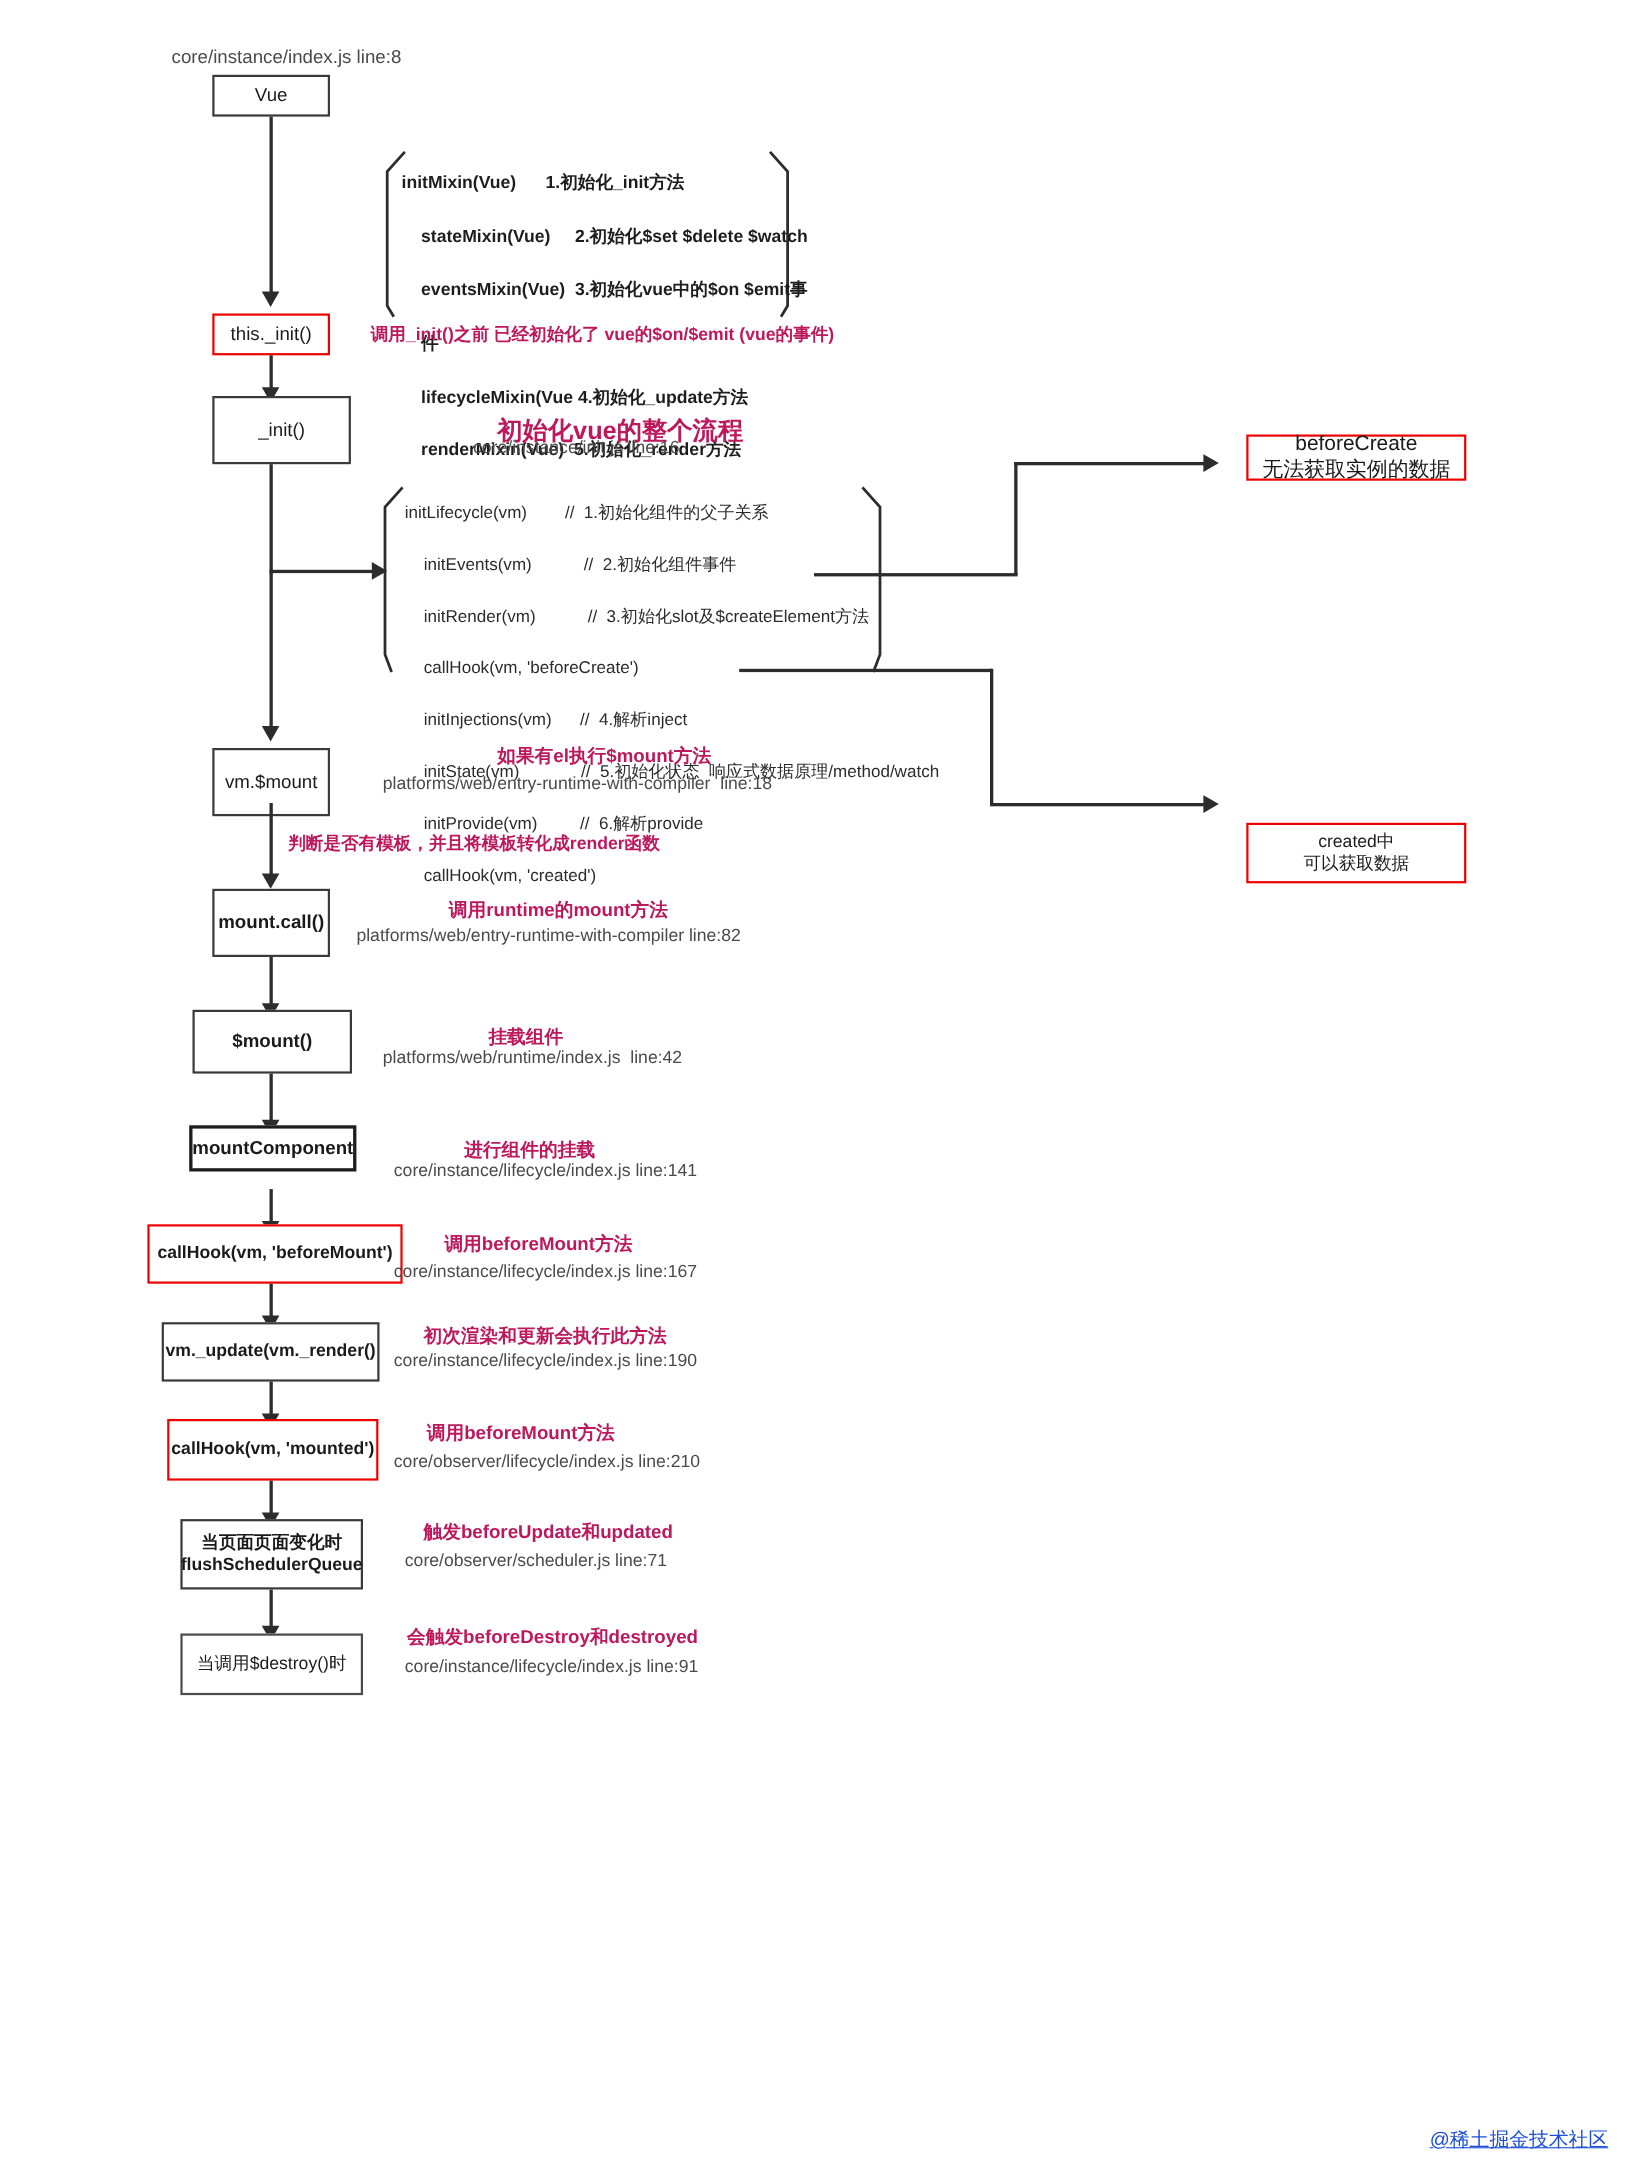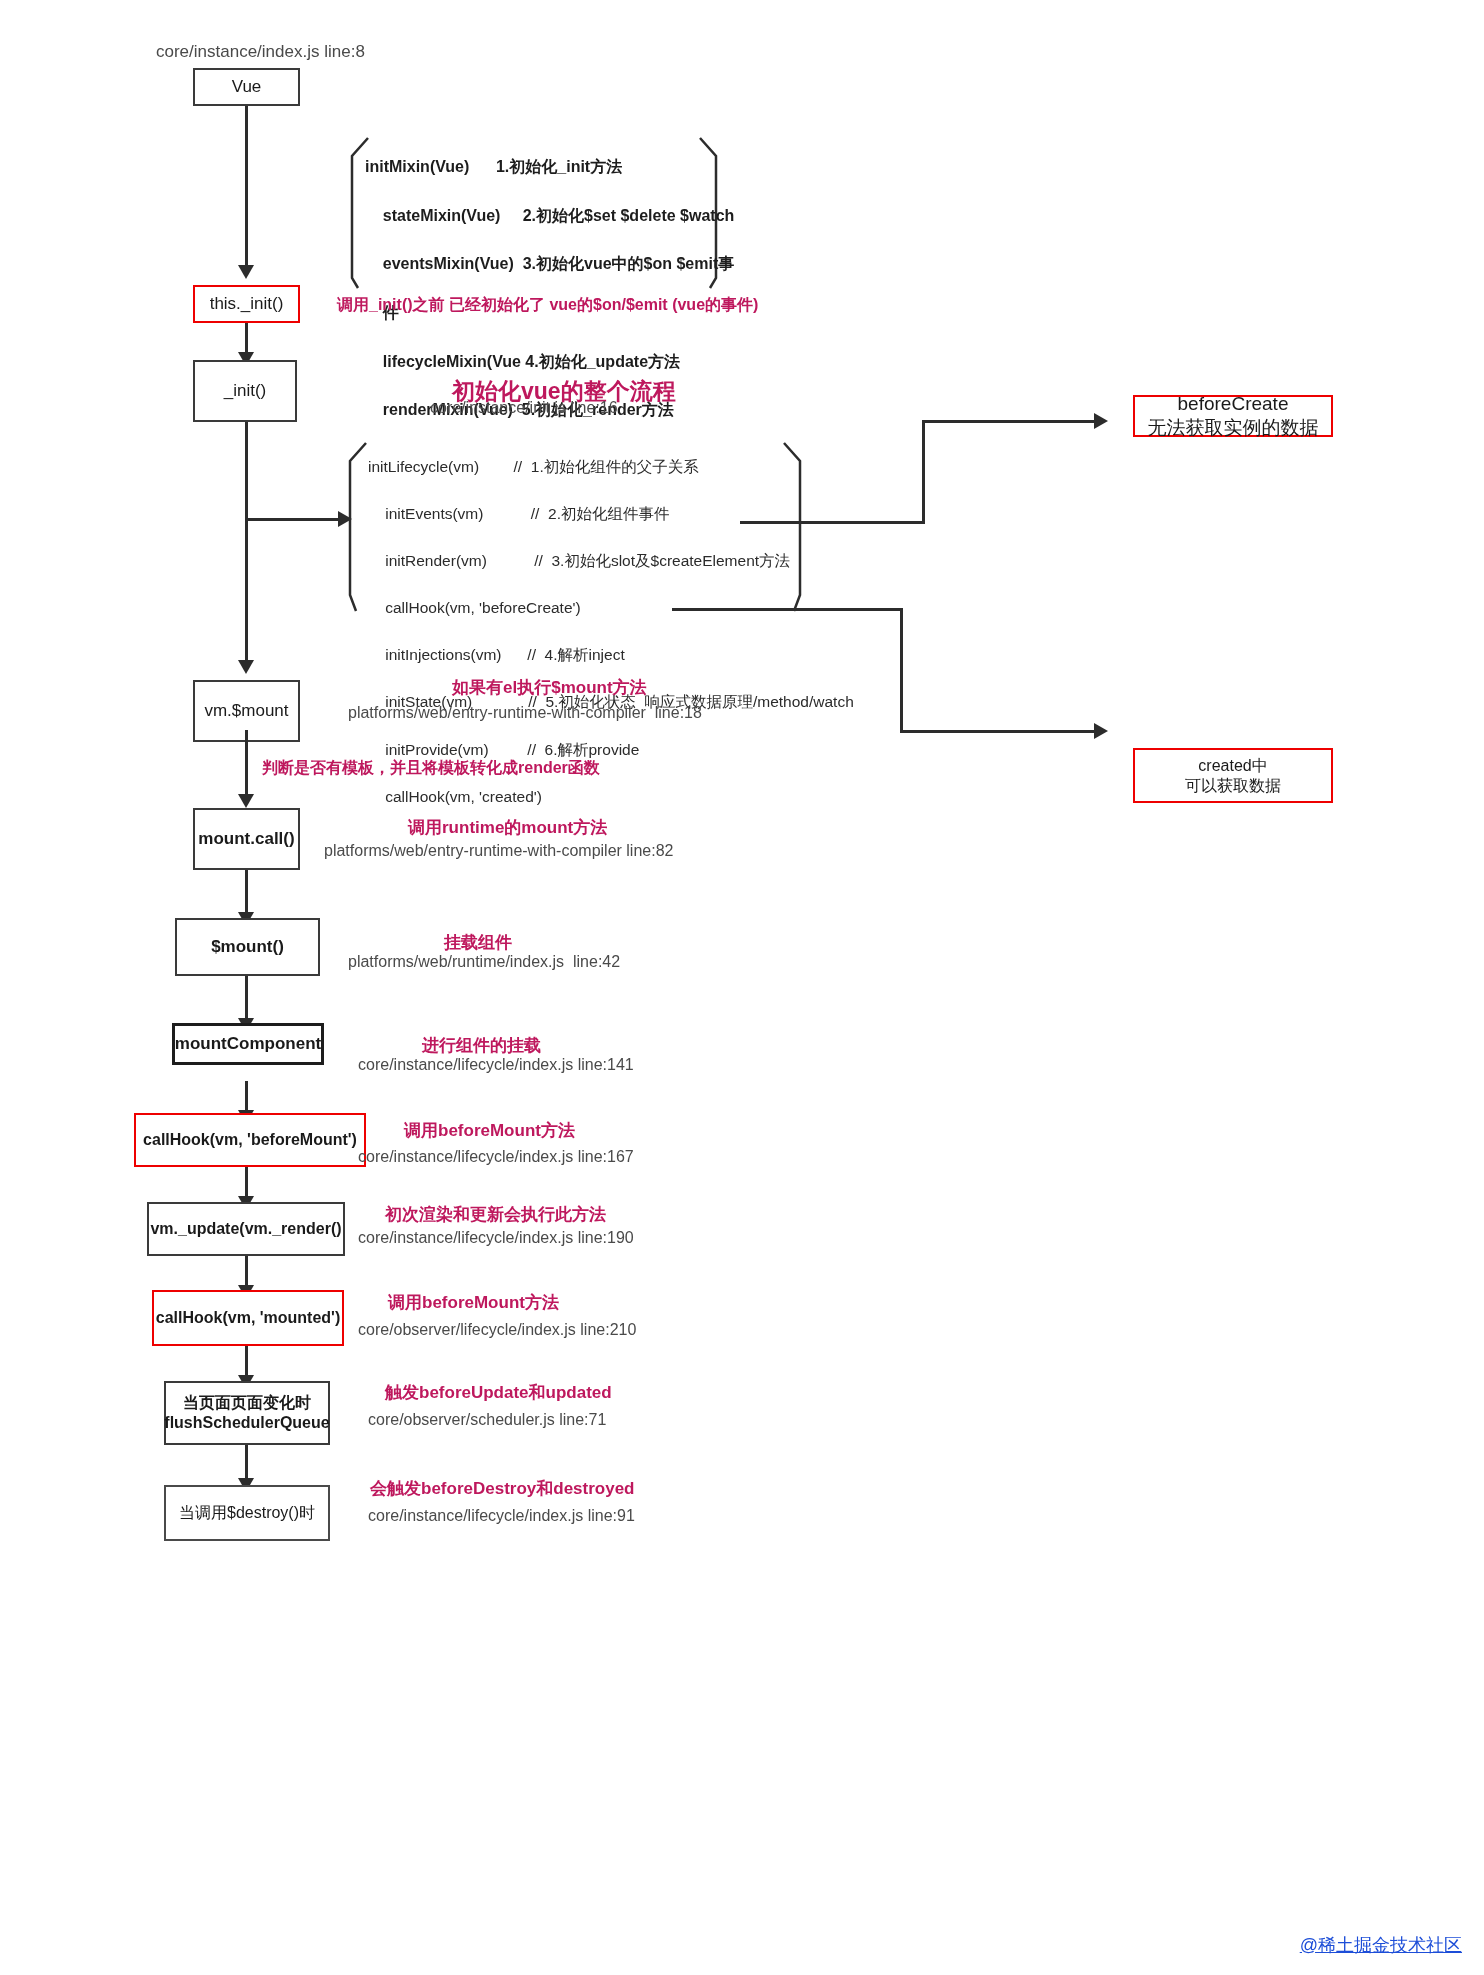--- a/index.html
+++ b/index.html
@@ -108,21 +108,21 @@
     <span>renderMixin(Vue)  5.初始化_render方法</span>
   </div>
 
   <div class="node redbox" style="left:193px; top:285px; width:107px; height:38px;">this._init()</div>
 
   <div class="label red" style="left:337px; top:293px; font-size:16px;">调用_init()之前 已经初始化了 vue的$on/$emit (vue的事件)</div>
 
   <div class="vline" style="left:245px; top:323px; height:35px;"></div>
   <div class="arrow-down" style="left:238px; top:352px;"></div>
 
-  <div class="node" style="left:193px; top:360px; width:104px; height:62px;">_init()</div>
+  <div class="node" style="left:193px; top:360px; width:126px; height:62px;">_init()</div>
 
   <div class="label red center" style="left:452px; top:375px; font-size:23px;">初始化vue的整个流程</div>
   <div class="label path center" style="left:430px; top:396px; font-size:16px;">core/instance/init.js line:16</div>
 
   <div class="vline" style="left:245px; top:422px; height:240px;"></div>
   <div class="arrow-down" style="left:238px; top:660px;"></div>
 
   <div class="hline" style="left:245px; top:518px; width:95px;"></div>
   <div class="arrow-right" style="left:338px; top:511px;"></div>
 

